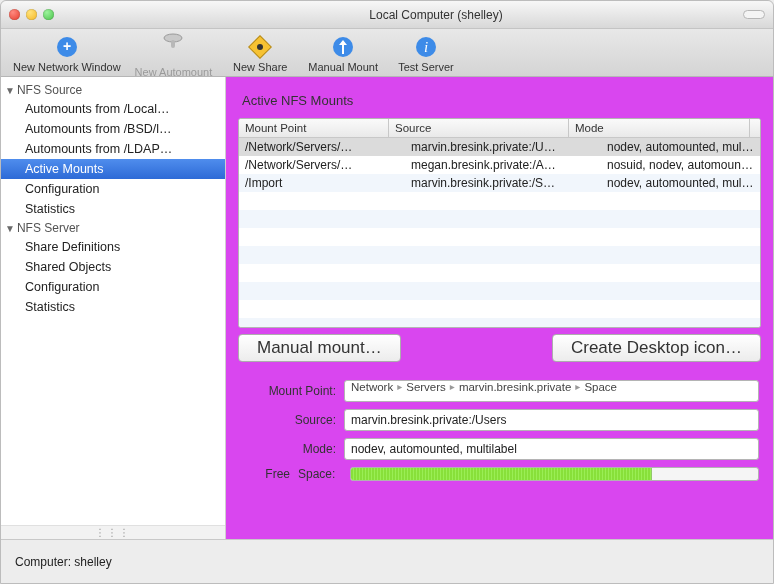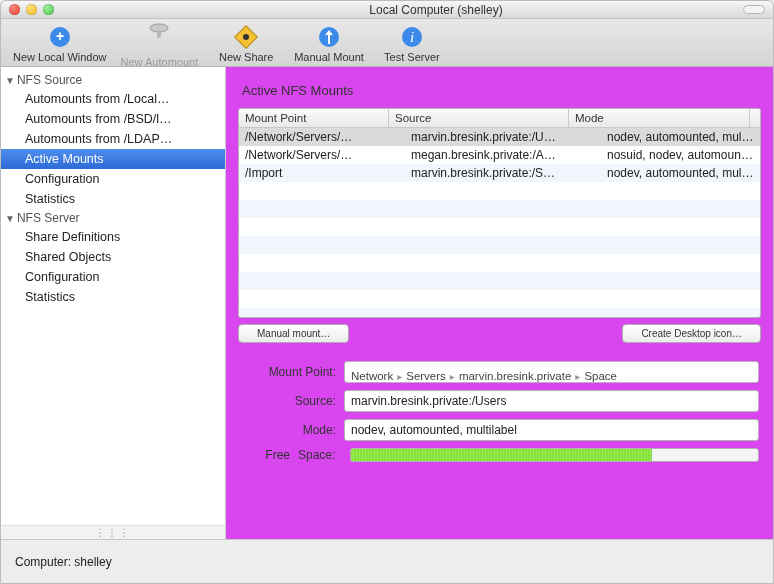--- a/index.html
+++ b/index.html
@@ -17,21 +17,21 @@
     width: 774px;
     height: 584px;
     display: flex;
     flex-direction: column;
     border: 1px solid #bcbcbc;
     border-radius: 6px 6px 0 0;
     background: #ededed;
   }
   
   .titlebar {
-    height: 18px;
+    height: 28px;
     background: linear-gradient(#f7f7f7,#d8d8d8);
     border-bottom: 1px solid #c4c4c4;
     display: flex;
     align-items: center;
     padding: 0 8px;
     border-radius: 6px 6px 0 0;
   }
   .traffic { display:flex; gap:6px; width:120px;}
   .traffic span { width:11px; height:11px; border-radius:50%; display:inline-block;
     box-shadow: inset 0 0 1px rgba(0,0,0,.5);}
@@ -101,29 +101,29 @@
   .col-c{flex:1;}
   .thead-end{width:10px;flex:0 0 10px;background:linear-gradient(#fafafa,#e9e9e9);}
   .tbody{flex:1;overflow:auto;}
   .row{display:flex;height:18px;align-items:center;font-size:12px;gap:16px;}
   .row .td{padding:0 6px;overflow:hidden;text-overflow:ellipsis;white-space:nowrap;}
   .row:nth-child(odd){background:#f1f6fc;}
   .row:nth-child(even){background:#ffffff;}
   .row.selected{background:#dbdbdb;}
   .btn-row{display:flex;justify-content:space-between;margin-top:6px;}
   .aqua-btn{
-    font-size:10px;padding:3px 18px;border:1px solid #adadad;border-radius:4px;
+    font-size:17px;padding:3px 18px;border:1px solid #adadad;border-radius:4px;
     background:linear-gradient(#ffffff,#ececec);color:#333;
   }
   .details{margin-top:18px;display:flex;flex-direction:column;gap:7px;padding:0 2px;}
   .drow{display:flex;align-items:center;gap:8px;}
   .dlabel{width:96px;text-align:right;color:#333;font-size:12px;}
   .pathbar{
     flex:1;height:22px;border:1px solid #b4b4b4;border-radius:3px;background:#fff;
-    display:flex;align-items:flex-end;padding:0 6px;font-size:11.5px;color:#444;gap:4px;overflow:hidden;
+    display:flex;align-items:flex-start;padding:0 6px;font-size:11.5px;color:#444;gap:4px;overflow:hidden;
   }
   .path-sep{color:#999;font-size:10px;}
   .field{
     flex:1;height:22px;border:1px solid #b4b4b4;border-radius:3px;background:#fff;
     padding:0 6px;font:inherit;font-size:12px;color:#222;
   }
   .free-row{display:flex;align-items:center;gap:8px;}
   .free-row .dlabel{width:50px;}
   .free-row .sublabel{width:44px;text-align:left;color:#333;font-size:12px;}
   .progress{
@@ -162,21 +162,21 @@
 
   <div class="toolbar">
 
     <button class="tb-btn">
       <span class="tb-icon">
         <svg width="24" height="24">
             <circle cx="12" cy="12" r="10" fill="#3d8be8"></circle>
             <text x="12" y="16" text-anchor="middle" font-size="14" fill="#fff" font-weight="bold">+</text>
           </svg>
       </span>
-      <span>New Local Window</span>
+      <span>New Network Window</span>
     </button>
 
     <button class="tb-btn disabled">
       <span class="tb-icon">
         <svg width="24" height="24">
             <ellipse cx="12" cy="8" rx="9" ry="4" fill="#c9c9c9"></ellipse>
             <ellipse cx="12" cy="8" rx="9" ry="4" fill="none" stroke="#9a9a9a"></ellipse>
             <rect x="10" y="10" width="4" height="8" rx="2" fill="#b8b8b8"></rect>
           </svg>
       </span>

